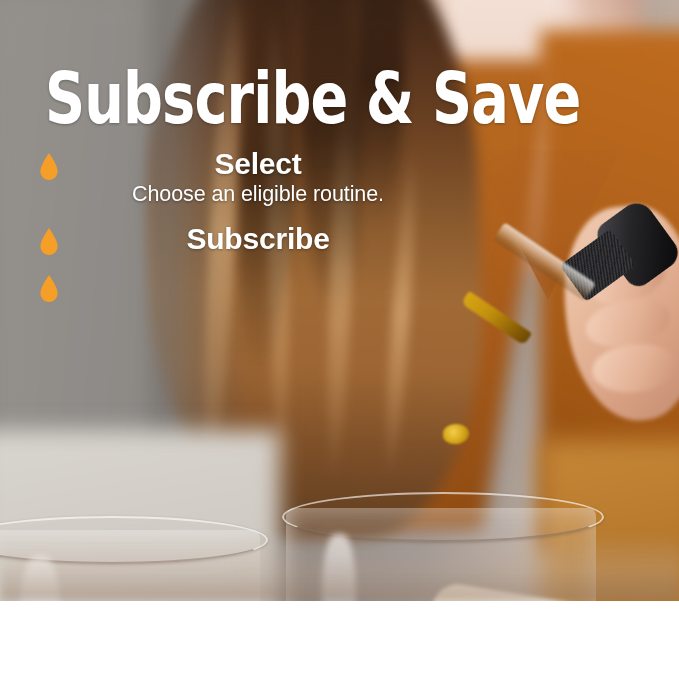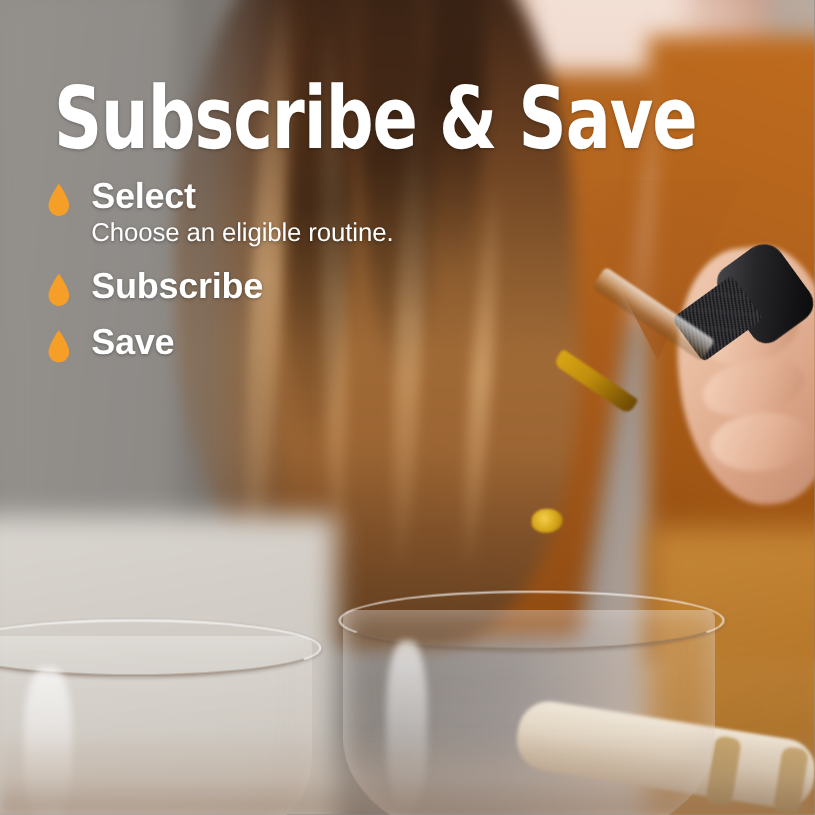--- a/index.html
+++ b/index.html
@@ -1,22 +1,22 @@
 <!DOCTYPE html>
 <html><head>
 <meta charset="utf-8">
 <style>
   html,body{margin:0;padding:0;background:#fff;}
   body{font-family:"Liberation Sans",sans-serif;}
 
   .canvas{
     position:relative;
-    width:679px;height:679px;
+    width:679px;height:601px;
     overflow:hidden;
-    background:#404040;
+    background:#3b82f6;
     user-select:none;
   }
 
   
   .photo{position:absolute;inset:0;overflow:hidden;}
 
   
   .bg-wall{
     position:absolute;inset:0;
     background:
@@ -211,21 +211,21 @@
     line-height:1;
     letter-spacing:-1px;
     transform:scaleX(.86);
     transform-origin:left top;
     white-space:nowrap;
     text-shadow:0 1px 3px rgba(0,0,0,.30);
   }
 
   .bullets{position:absolute;left:40px;top:148px;width:400px;}
 
-  .bullet{position:relative;margin-bottom:14px;}
+  .bullet{position:relative;margin-bottom:14px;text-align:center;}
 
   .drop-icon{
     position:absolute;left:0;top:5px;width:18px;height:27px;
     display:block;
   }
 
   .b-title{
     margin:0 0 1px 36px;
     color:#ffffff;
     font-family:"Liberation Sans",sans-serif;
@@ -322,19 +322,18 @@
         <svg class="drop-icon" viewBox="0 0 18 27">
           <path d="M9 0 C9 0 17.6 12.2 17.6 18.3 C17.6 23.1 13.75 27 9 27 C4.25 27 0.4 23.1 0.4 18.3 C0.4 12.2 9 0 9 0 Z" fill="#F59E28"></path>
         </svg>
         <div class="b-title">Subscribe</div>
       </div>
 
       <div class="bullet">
         <svg class="drop-icon" viewBox="0 0 18 27">
           <path d="M9 0 C9 0 17.6 12.2 17.6 18.3 C17.6 23.1 13.75 27 9 27 C4.25 27 0.4 23.1 0.4 18.3 C0.4 12.2 9 0 9 0 Z" fill="#F59E28"></path>
         </svg>
-        <div class="b-title">Save</div>
       </div>
 
     </div>
   </div>
 
 </div>
 
 </body></html>

